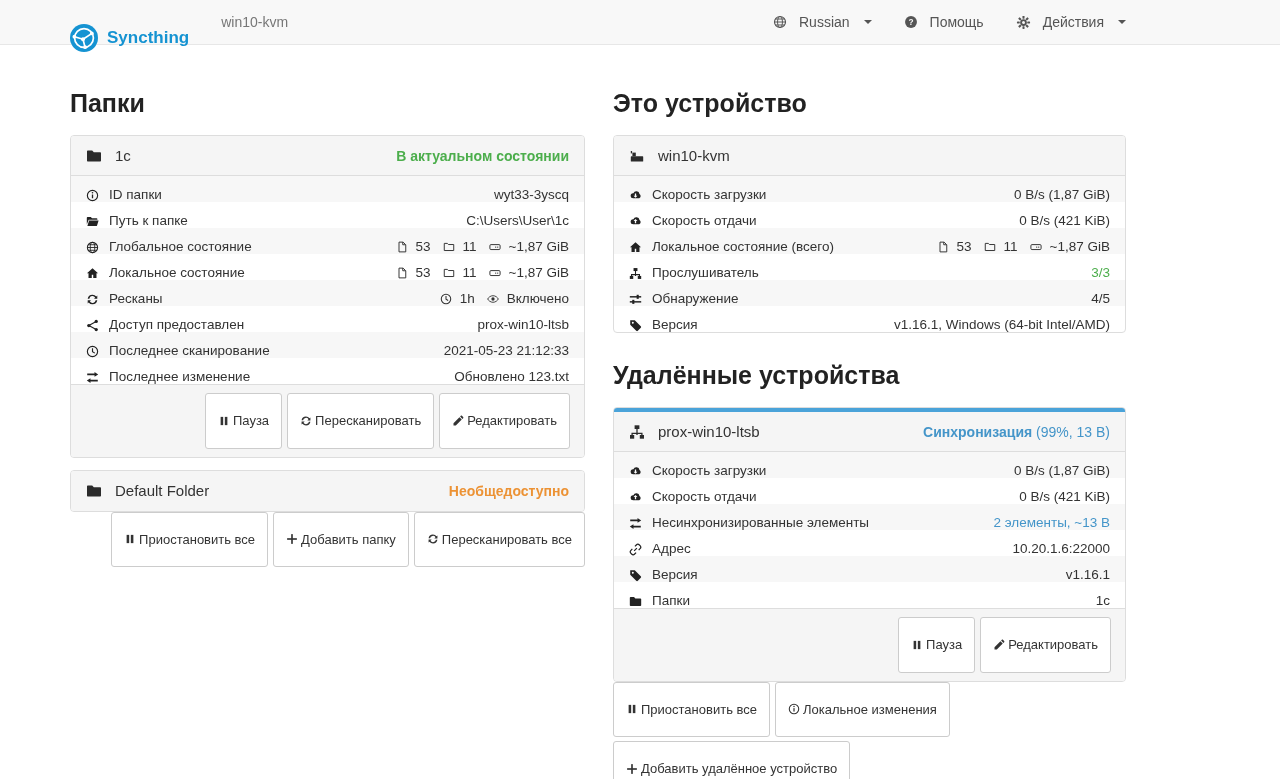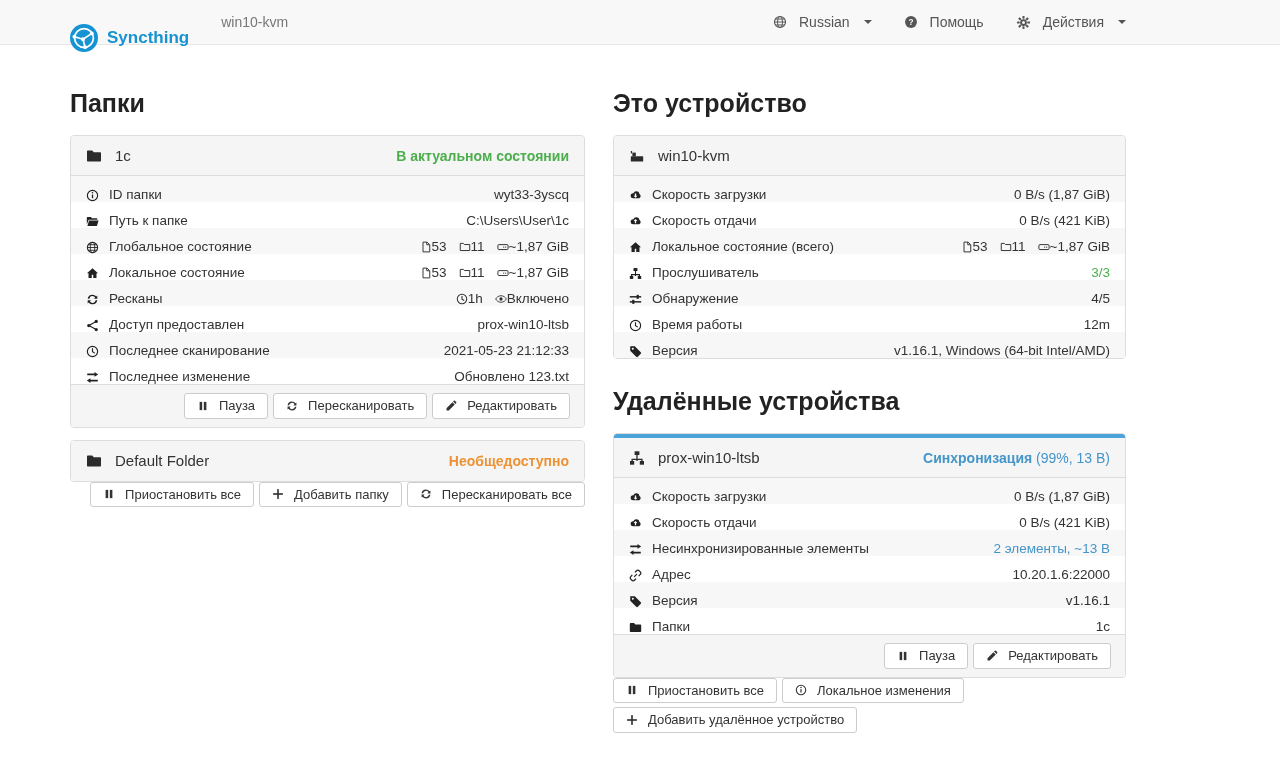--- a/index.html
+++ b/index.html
@@ -40,31 +40,31 @@
   .st-detail { font-weight:normal; }
   .sync-bar { height:4px; background:#4aa3d9; border-radius:3px 3px 0 0; }
 
   .drow { display:flex; align-items:flex-end; height:26px; padding:0 15px; font-size:13.5px; }
   .drow:nth-child(odd) { background:#f7f7f7; }
   .ricon { display:flex; width:16px; margin-right:7px; color:#222; flex:none; }
   .ricon svg { width:13px; height:13px; }
   .rlabel { color:#333; }
   .rvalue { margin-left:auto; display:flex; align-items:center; gap:5px; color:#333;margin-top:36px; }
   .rvalue svg { width:12px; height:12px; }
-  .vpart { display:flex; align-items:center; gap:0; }
+  .vpart { display:flex; align-items:center; gap:8px; }
   .vpart + .vpart { margin-left:7px; }
   .val-green { color:#4cae4c; }
   .val-link  { color:#4495c9; cursor:pointer; }
 
   .panel-footer { background:#f5f5f5; border-top:1px solid #ddd; padding:8px 14px;
     display:flex; justify-content:flex-end; gap:5px; border-radius:0 0 3px 3px; }
 
   
-  .btn { display:inline-flex; align-items:center; gap:10px; background:#fff;
-    border:1px solid #ccc; border-radius:3px; padding:4px 12px; font-size:13px;
+  .btn { display:inline-flex; align-items:center; gap:3px; background:#fff;
+    border:1px solid #ccc; border-radius:3px; padding:19px 12px; font-size:13px;
     color:#333; cursor:pointer; font-family:inherit; line-height:1.2; }
   .btn svg { width:12px; height:12px; }
   .actions-row { display:flex; justify-content:flex-end; gap:5px; }
   .actions-left { justify-content:flex-start; }
   .actions-left + .actions-left { margin-top:4px; }
 </style>
 </head>
 <body>
 
 <svg width="0" height="0" style="position:absolute">
@@ -497,29 +497,20 @@
               <svg>
                 <use href="#i-sliders"></use>
               </svg>
             </span>
           <span class="rlabel">Обнаружение</span>
           <span class="rvalue">4/5</span>
         </div>
         <div class="drow">
           <span class="ricon">
               <svg>
-                <use href="#i-clock"></use>
-              </svg>
-            </span>
-          <span class="rlabel">Время работы</span>
-          <span class="rvalue">12m</span>
-        </div>
-        <div class="drow">
-          <span class="ricon">
-              <svg>
                 <use href="#i-tag"></use>
               </svg>
             </span>
           <span class="rlabel">Версия</span>
           <span class="rvalue">v1.16.1, Windows (64-bit Intel/AMD)</span>
         </div>
       </div>
     </div>
 
     <h2 class="section-title remote-title">Удалённые устройства</h2>

